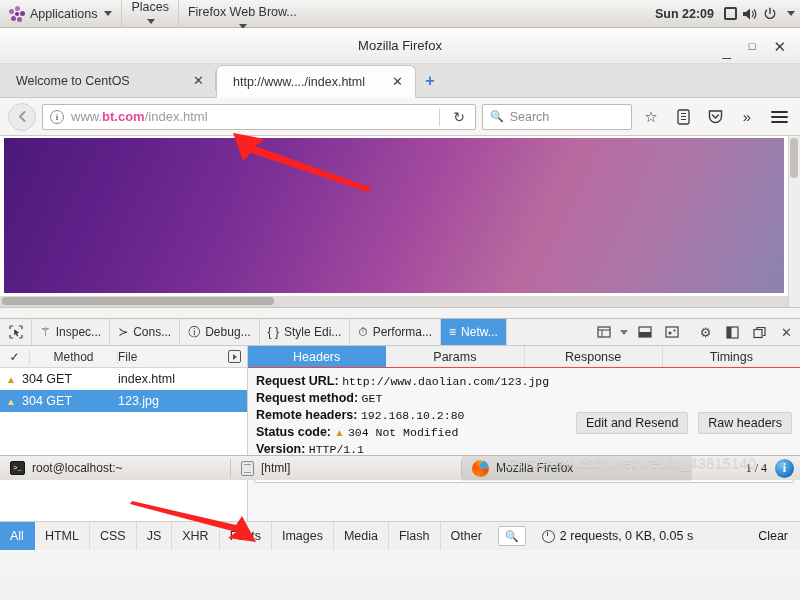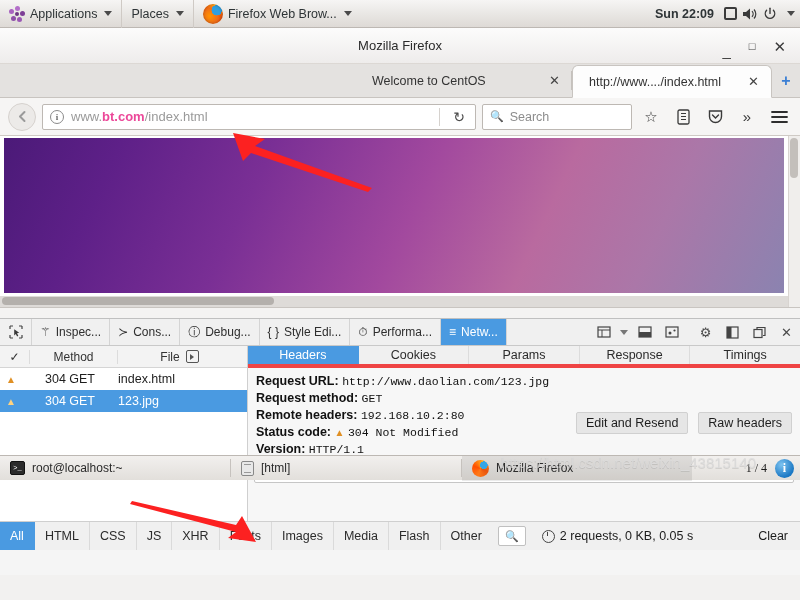--- a/index.html
+++ b/index.html
@@ -16,21 +16,21 @@
   .gnome-panel {
     position: absolute; top: 0; left: 0; width: 800px; height: 28px;
     background: linear-gradient(to bottom, #f6f5f4 0%, #e8e6e3 55%, #dedad6 100%);
     border-bottom: 1px solid #bdb8b3;
     display: flex; align-items: center; font-size: 12.5px; color: #2e3436;
   }
   .gp-item {
     display: flex; align-items: center; gap: 5px;
     height: 28px; padding: 0 9px; cursor: default;
   }
-  .gp-item.sep-l { border-left: 1px solid #cfcac5; }
+  .gp-item.sep-l { border-left: 1px solid #cfcac5; flex-direction: column; }
   .gp-caret {
     width: 0; height: 0; border-left: 4px solid transparent;
     border-right: 4px solid transparent; border-top: 5px solid #4a4a4a;
     margin-left: 2px;
   }
   .gp-spacer { flex: 1; }
   .gnome-logo { width: 16px; height: 16px; position: relative; }
   .gnome-logo i {
     position: absolute; width: 5px; height: 5px; border-radius: 50%;
     background: #8e4ea8;
@@ -73,23 +73,22 @@
     display: flex; align-items: center; gap: 18px; padding-right: 6px;
   }
   .win-btn { font-size: 14px; color: #3a3a3a; cursor: default; line-height: 1; }
   .win-btn.min { font-size: 15px; position: relative; top: 4px;}
   .win-btn.max { font-size: 11px; }
   .win-btn.close { font-size: 15px; }
 
   
   .tabstrip {
     height: 34px; background: #e4e2e0; display: flex; align-items: flex-end;
-    padding-left: 15px; position: relative;
+    padding-left: 0; position: relative;
     border-bottom: 1px solid #c8c4c0;
-    justify-content: flex-end;
   }
   .tab {
     height: 33px; display: flex; align-items: center; gap: 10px;
     padding: 0 12px 0 16px; font-size: 12.5px; color: #333;
     position: relative; min-width: 180px; justify-content: space-between;
   }
   .tab .tab-label { white-space: nowrap; overflow: hidden; text-overflow: ellipsis; }
   .tab.inactive { background: #e4e2e0; }
   .tab.inactive::after {
     content:""; position:absolute; right:0; top:7px; bottom:7px; width:1px; background:#c5c1bd;
@@ -200,36 +199,36 @@
 
   
   .dt-body { position:absolute; top:28px; left:0; right:0; bottom:54px; display:flex; }
   .net-list { width: 248px; border-right: 1px solid #cfcfcf; background:#fff; display:flex; flex-direction:column;}
   .net-head {
     height: 22px; background: #f3f3f3; border-bottom: 1px solid #d5d5d5;
     display:flex; align-items:center; font-size: 12px; color:#333;
   }
   .nh-check { width: 30px; text-align:center; color:#333; border-right:1px solid #dcdcdc; }
   .nh-method { width: 88px; text-align:center; border-right:1px solid #dcdcdc; }
-  .nh-file { flex:1; display:flex; align-items:center; justify-content:center; gap:6px; padding-right:6px;}
+  .nh-file { flex:1; display:flex; align-items:center; justify-content:space-between; gap:6px; padding-right:6px;}
   .nh-btn {
     width: 13px; height: 13px; border: 1.3px solid #555; border-radius: 2px;
     display:flex; align-items:center; justify-content:center;
   }
   .nh-btn::after { content:""; width:0;height:0;border-top:3px solid transparent;border-bottom:3px solid transparent;border-left:4px solid #555;}
   .net-row {
     height: 22px; display: flex; align-items: center; font-size: 12.5px; color: #1d1d1d;
   }
   .net-row.sel { background: #4a9ae1; color: #fff; }
   .nr-warn { width: 22px; text-align: center; color: #e09024; font-size: 10px; }
-  .nr-status { width: 96px; text-align: center; }
+  .nr-status { width: 96px; }
   .nr-file { flex:1; }
 
   .hdr-panel { flex: 1; display: flex; flex-direction: column; background: #f7f7f7; position:relative; }
-  .hdr-tabs { height: 22px; display: flex; background: #f0f0f0; border-bottom: 4px solid #ef4444; font-size: 12.5px; }
+  .hdr-tabs { height: 22px; display: flex; background: #f0f0f0; border-bottom: 1px solid #ef4444; font-size: 12.5px; }
   .hdr-tab {
     flex: 1; display: flex; align-items: center; justify-content: center;
     color: #2b2b2b; border-right: 1px solid #dcdcdc; cursor: default;
   }
   .hdr-tab.sel { background: #4a9ae1; color: #fff; border-right-color:#4a9ae1; }
   .hdr-summary { padding: 5px 8px 2px 8px; position: relative; }
   .sum-line { font-size: 12.5px; color: #111; line-height: 16px; white-space: nowrap; }
   .sum-line b { font-weight: bold; }
   .mono { font-family: "Liberation Mono", monospace; font-size: 11.5px; }
   .warn-tri { color: #e09024; font-size: 10px; }
@@ -536,21 +535,20 @@
           <div class="net-row sel">
             <span class="nr-warn" style="color:#ffd27f">▲</span>
             <span class="nr-status">304 GET</span>
             <span class="nr-file">123.jpg</span>
           </div>
         </div>
 
         <div class="hdr-panel">
           <div class="hdr-tabs">
             <div class="hdr-tab sel">Headers</div>
-            <div class="hdr-tab">Cookies</div>
             <div class="hdr-tab">Params</div>
             <div class="hdr-tab">Response</div>
             <div class="hdr-tab" style="border-right:none">Timings</div>
           </div>
 
           <div class="hdr-summary">
             <div class="sum-line">
               <b>Request URL:</b>
               <span class="mono">http://www.daolian.com/123.jpg</span>
             </div>

